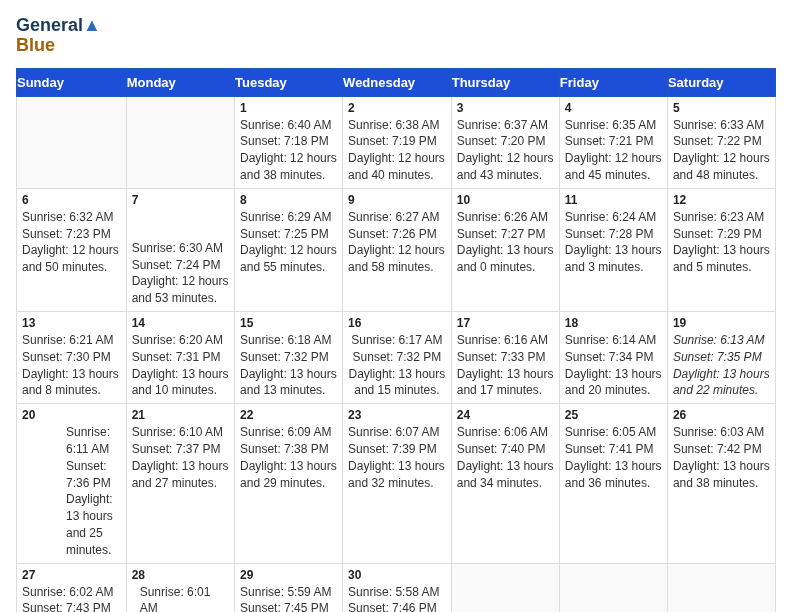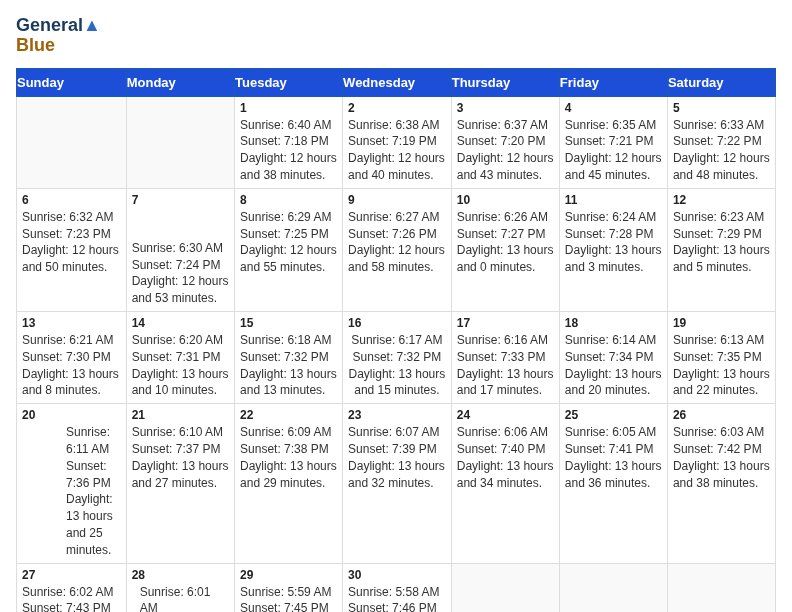--- a/index.html
+++ b/index.html
@@ -229,21 +229,21 @@
         </td>
         <td>
           <span class="day-num">18</span>
           <div class="day-info" style="white-space: pre-line;">Sunrise: 6:14 AM
 Sunset: 7:34 PM
 Daylight: 13 hours
 and 20 minutes.</div>
         </td>
         <td>
           <span class="day-num">19</span>
-          <div class="day-info" style="white-space: pre-line;">Sunrise: 6:13 AM
+          <div class="day-info" style="white-space: pre-line; font-style: italic;">Sunrise: 6:13 AM
 Sunset: 7:35 PM
 Daylight: 13 hours
 and 22 minutes.</div>
         </td>
       </tr>
       <tr>
         <td>
           <span class="day-num">20</span>
           <div class="day-info" style="white-space: pre-line; margin-left: 44px;">Sunrise: 6:11 AM
 Sunset: 7:36 PM

